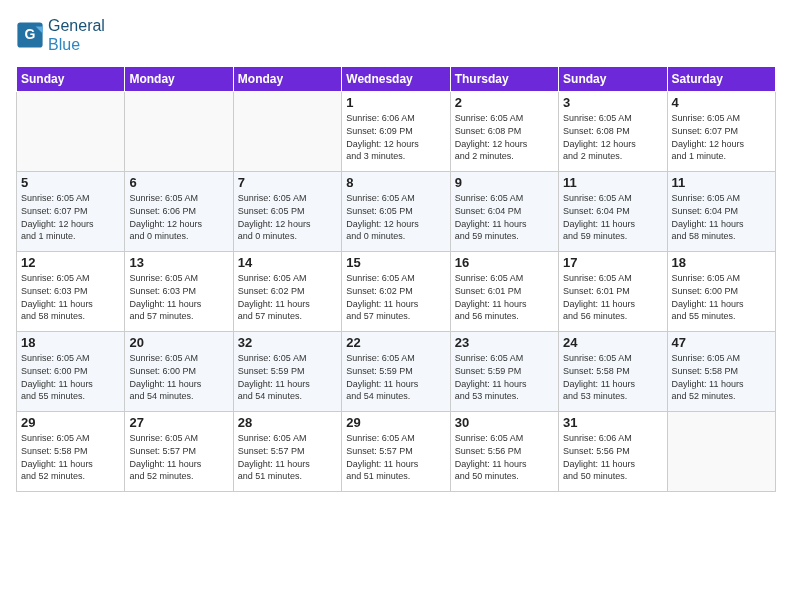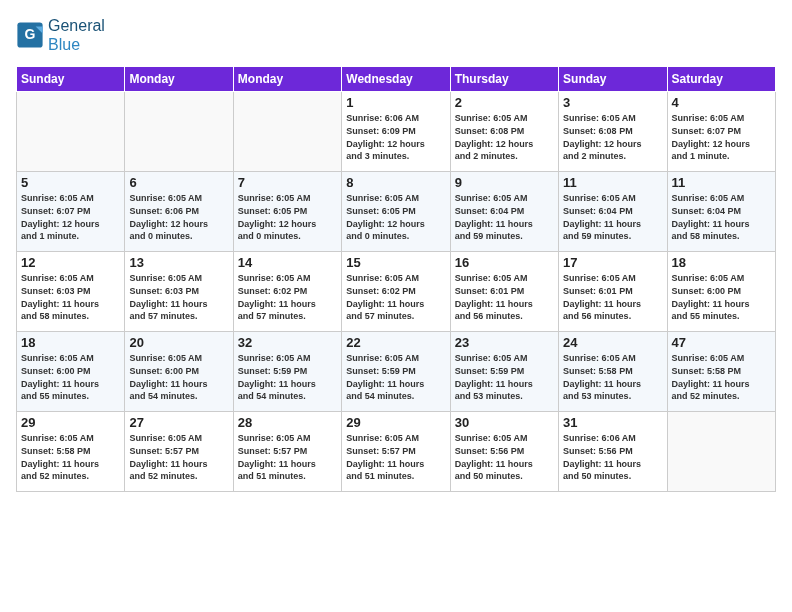--- a/index.html
+++ b/index.html
@@ -71,21 +71,20 @@
       font-size: 13px;
       font-weight: bold;
       color: #222;
       display: block;
       margin-bottom: 2px;
     }
     .day-info {
       font-size: 9px;
       line-height: 1.4;
       color: #333;
-      font-weight: bold;
     }
     td.empty {
       background: #f9f9f9 !important;
     }
   </style>
 </head>
 <body>
 
 <div class="container">
   <div class="header">

